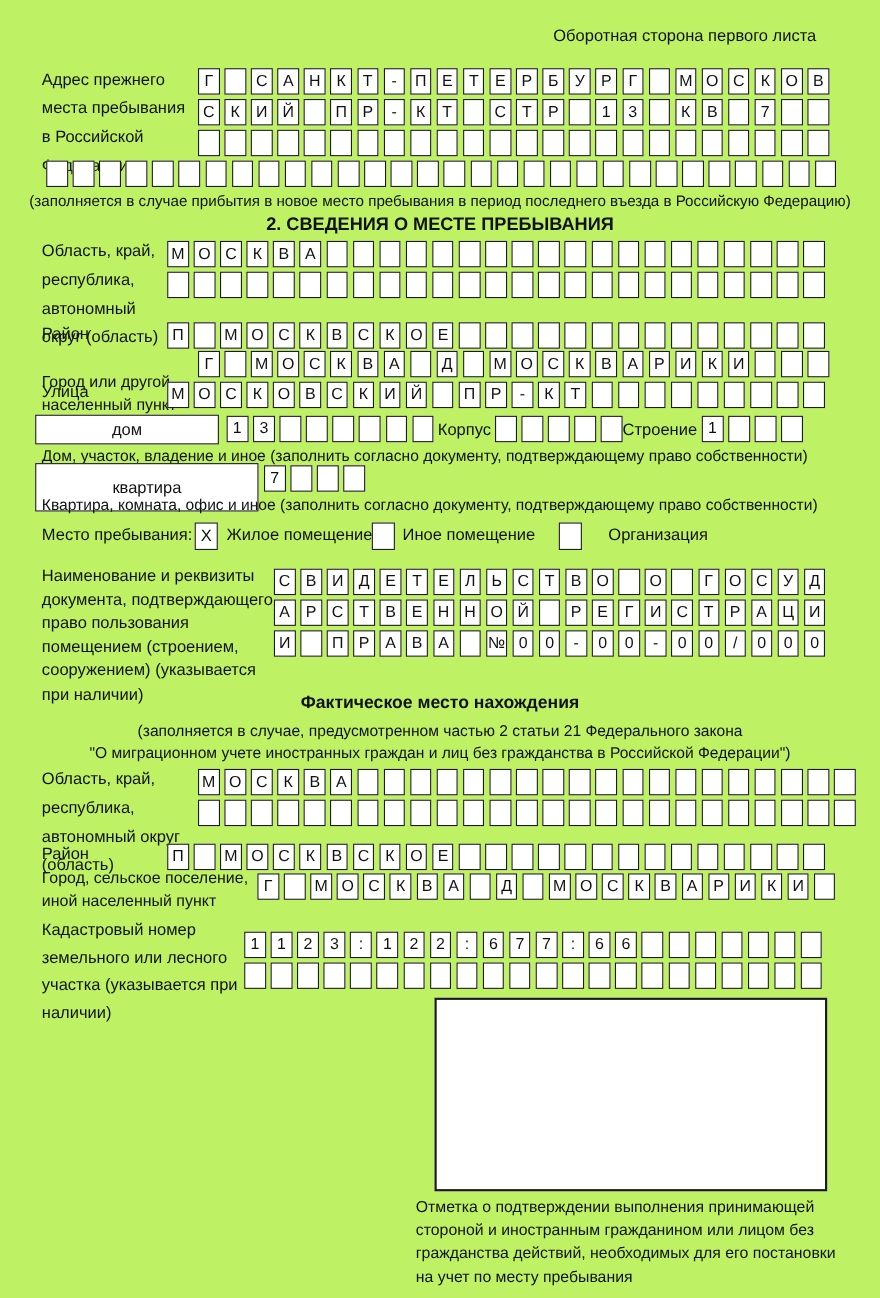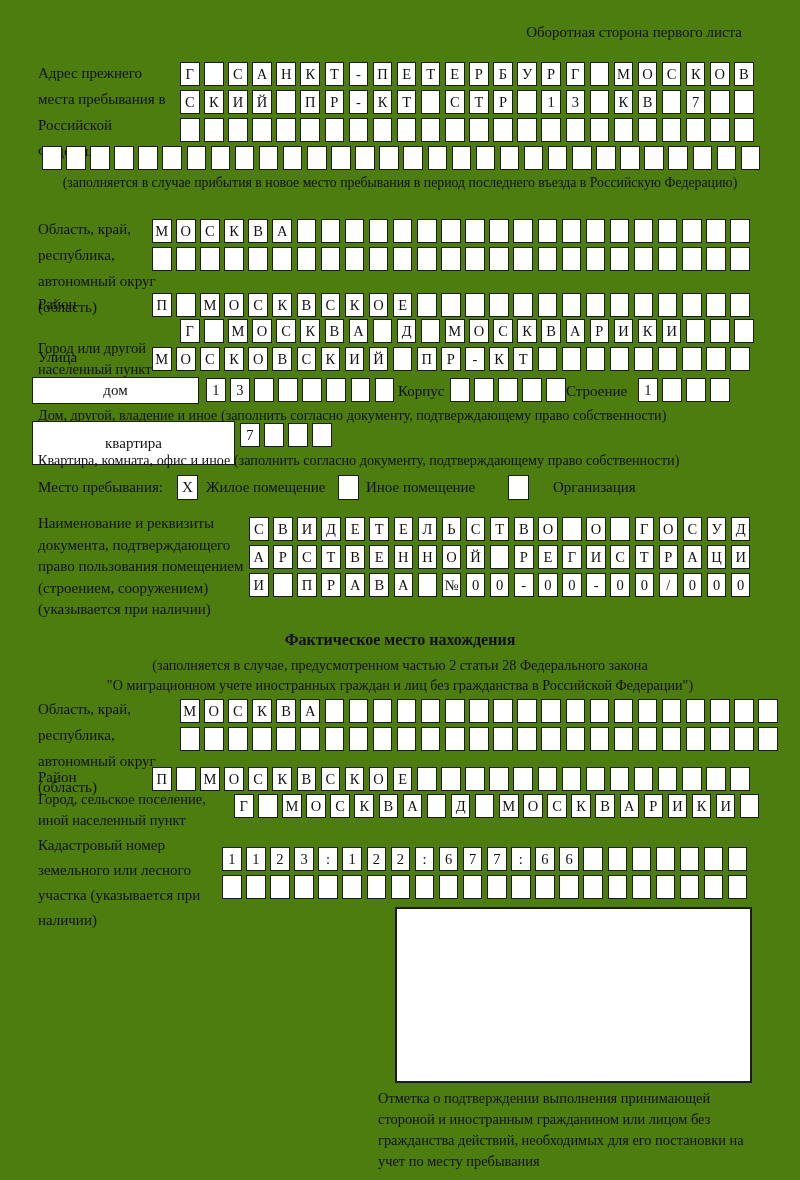--- a/index.html
+++ b/index.html
@@ -1,17 +1,17 @@
 <!DOCTYPE html>
 <html><head>
 <meta charset="utf-8">
 <style>
   html,body{margin:0;padding:0;background:#fff;}
-  #page{position:relative;width:800px;height:1180px;background:#4d7c0f;
-        font-family:Liberation Serif, serif;color:#111;overflow:hidden;}
+  #page{position:relative;width:800px;height:1180px;background:#bef264;
+        font-family:Liberation Sans, sans-serif;color:#111;overflow:hidden;}
   .abs{position:absolute;}
   .lbl{font-size:15px;line-height:26px;color:#111;}
   .lbl-sm{font-size:14.5px;line-height:21px;}
   .cap{font-size:13.8px;color:#111;}
   .center{text-align:center;width:800px;left:0;}
   .bold{font-weight:bold;}
   .cellrow{position:absolute;display:flex;gap:4.6px;}
   .cell{box-sizing:border-box;width:19.5px;height:24px;border:1.6px solid #1c1c1c;
         display:flex;align-items:center;justify-content:center;
         font-size:14.5px;background:#fff;flex:none;}
@@ -134,20 +134,21 @@
       <div class="cell"></div>
       <div class="cell"></div>
       <div class="cell"></div>
       <div class="cell"></div>
       <div class="cell"></div>
       <div class="cell"></div>
       <div class="cell"></div>
     </div>
   <div class="abs cap center" style="top:175px;">(заполняется в случае прибытия в новое место пребывания в период последнего въезда в Российскую Федерацию)</div>
 
+  <div class="abs center bold" style="top:195px;font-size:16.5px;">2. СВЕДЕНИЯ О МЕСТЕ ПРЕБЫВАНИЯ</div>
 
   <div class="abs lbl" style="left:38px;top:216px;width:118px;">Область, край, республика, автономный округ (область)</div>
   <div class="cellrow" style="left:152px;top:219px">
       <div class="cell">М</div>
       <div class="cell">О</div>
       <div class="cell">С</div>
       <div class="cell">К</div>
       <div class="cell">В</div>
       <div class="cell">А</div>
       <div class="cell"></div>
@@ -303,21 +304,21 @@
       <div class="cell"></div>
       <div class="cell"></div>
     </div>
   <div class="abs lbl" style="left:566px;top:378px;">Строение</div>
   <div class="cellrow" style="left:638px;top:378px">
       <div class="cell">1</div>
       <div class="cell"></div>
       <div class="cell"></div>
       <div class="cell"></div>
     </div>
-  <div class="abs cap" style="left:38px;top:407px;font-size:14.2px;">Дом, другой, владение и иное (заполнить согласно документу, подтверждающему право собственности)</div>
+  <div class="abs cap" style="left:38px;top:407px;font-size:14.2px;">Дом, участок, владение и иное (заполнить согласно документу, подтверждающему право собственности)</div>
 
   <div class="abs bigbox" style="left:32px;top:421px;width:203px;height:44px;">квартира</div>
   <div class="cellrow" style="left:240px;top:423px">
       <div class="cell">7</div>
       <div class="cell"></div>
       <div class="cell"></div>
       <div class="cell"></div>
     </div>
   <div class="abs cap" style="left:38px;top:452px;font-size:14.2px;">Квартира, комната, офис и иное (заполнить согласно документу, подтверждающему право собственности)</div>
 
@@ -394,21 +395,21 @@
       <div class="cell">-</div>
       <div class="cell">0</div>
       <div class="cell">0</div>
       <div class="cell">/</div>
       <div class="cell">0</div>
       <div class="cell">0</div>
       <div class="cell">0</div>
     </div>
 
   <div class="abs center bold" style="top:631px;font-size:16px;">Фактическое место нахождения</div>
-  <div class="abs cap center" style="top:657px;font-size:14.2px;">(заполняется в случае, предусмотренном частью 2 статьи 28 Федерального закона</div>
+  <div class="abs cap center" style="top:657px;font-size:14.2px;">(заполняется в случае, предусмотренном частью 2 статьи 21 Федерального закона</div>
   <div class="abs cap center" style="top:677px;font-size:14.2px;">"О миграционном учете иностранных граждан и лиц без гражданства в Российской Федерации")</div>
 
   <div class="abs lbl" style="left:38px;top:696px;width:150px;">Область, край, республика, автономный округ (область)</div>
   <div class="cellrow" style="left:180px;top:699px">
       <div class="cell">М</div>
       <div class="cell">О</div>
       <div class="cell">С</div>
       <div class="cell">К</div>
       <div class="cell">В</div>
       <div class="cell">А</div>

